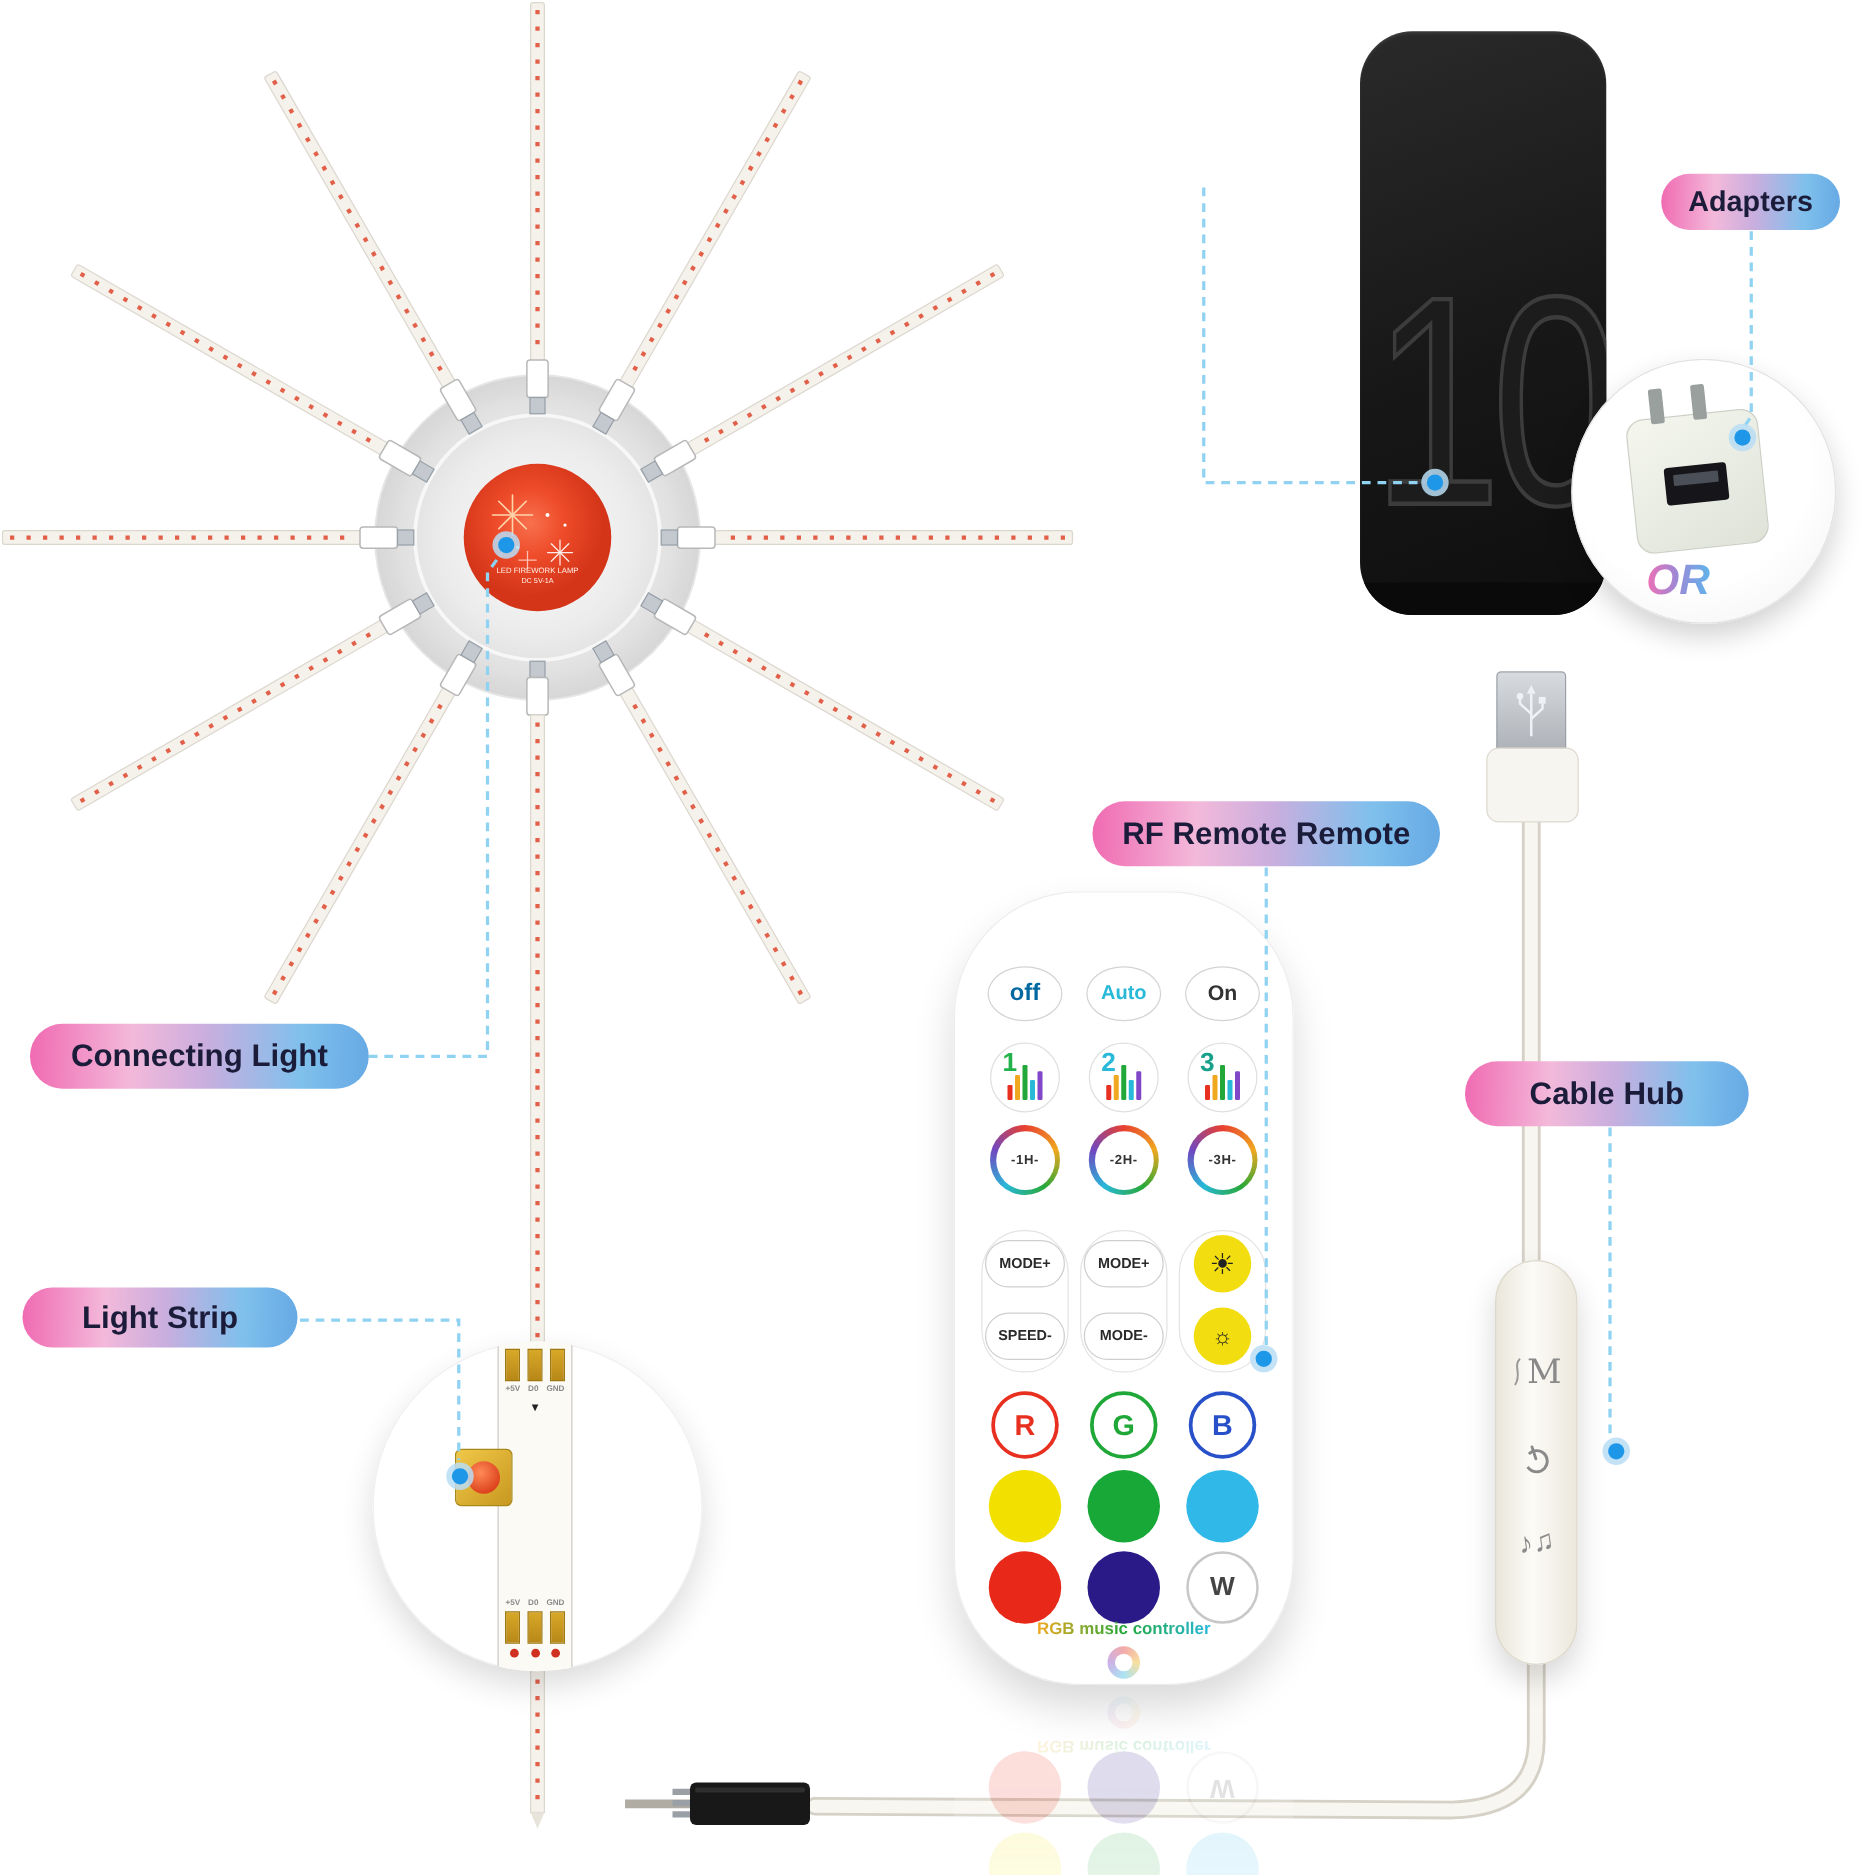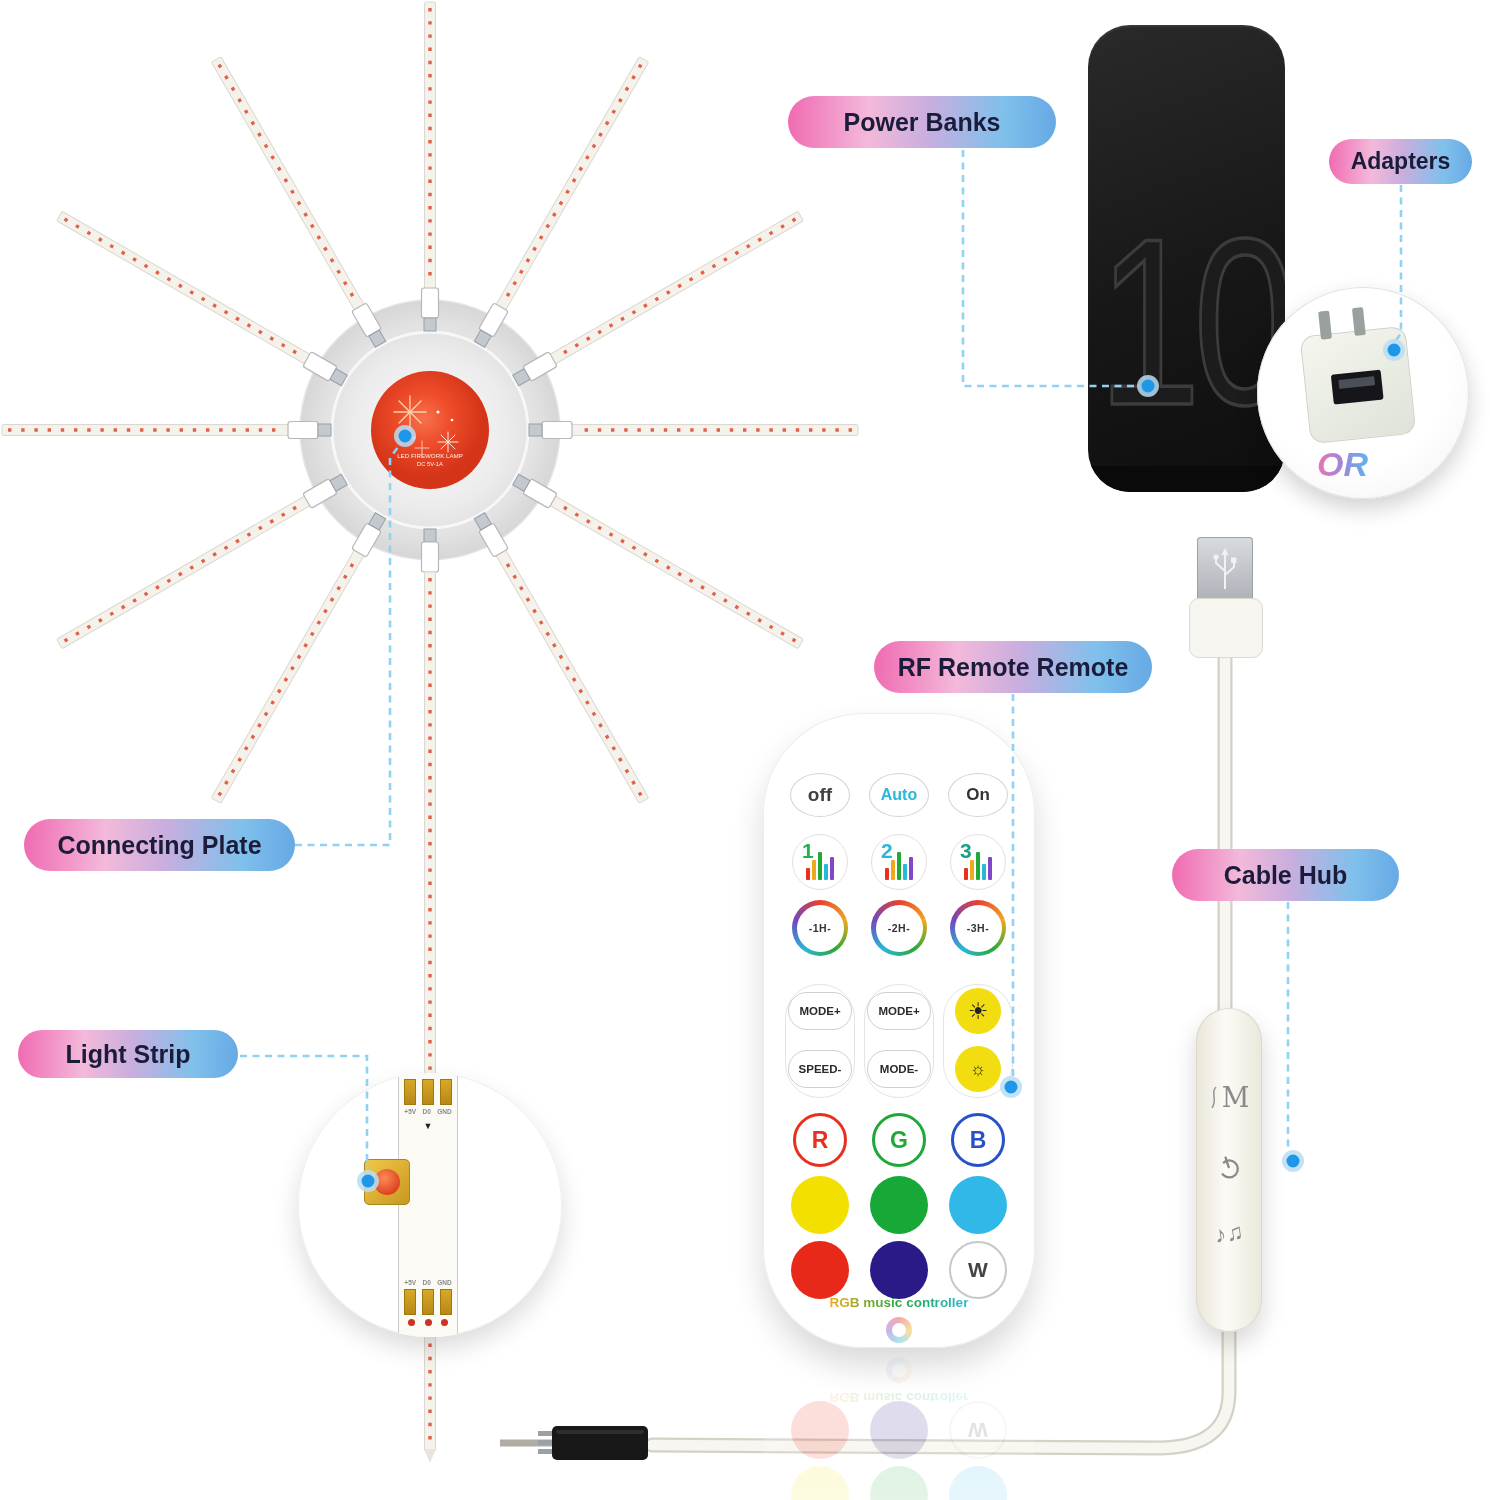--- a/index.html
+++ b/index.html
@@ -60,21 +60,21 @@
 
   
   .remote{position:absolute;left:763px;top:713px;width:272px;height:635px;z-index:10;background:#fff;
           border-radius:100px;box-shadow:0 18px 32px rgba(0,0,0,.15),inset 0 0 0 1px #ededed;}
   .remote.reflection{top:1352px;transform:scaleY(-1);opacity:.16;box-shadow:none;z-index:5;
           -webkit-mask-image:linear-gradient(to bottom,transparent 40%,rgba(0,0,0,.95) 88%);
           mask-image:linear-gradient(to bottom,transparent 40%,rgba(0,0,0,.95) 88%);}
   .rbtn{position:absolute;transform:translateX(-50%);display:flex;align-items:center;justify-content:center;
         box-sizing:border-box;}
   .oval{width:60px;height:44px;border:1.5px solid #d4d4d4;border-radius:50%;}
-  .t-off span{color:#404040;font-weight:bold;font-size:19px;}
+  .t-off span{color:#0369a1;font-weight:bold;font-size:19px;}
   .t-auto span{color:#28b8d8;font-weight:bold;font-size:16px;}
   .t-on span{color:#333;font-weight:bold;font-size:17px;}
   .circ{width:56px;height:56px;border:1.5px solid #e0e0e0;border-radius:50%;}
   .eq{position:absolute;}
   .eqd{position:absolute;top:4px;left:9px;font-size:21px;font-weight:bold;z-index:2;}
   .dg{color:#22b24c}.dc{color:#28b8d8}.dt{color:#18a08a}
   .bars{position:absolute;bottom:9px;left:50%;transform:translateX(-50%);display:flex;align-items:flex-end;gap:2px;}
   .bars i{display:block;width:4px;border-radius:1px;}
   .bars .b1{height:12px;background:#e83020}.bars .b2{height:20px;background:#f0a820}
   .bars .b3{height:28px;background:#22a838}.bars .b4{height:16px;background:#28b8d8}
@@ -393,25 +393,24 @@
         <span class="pad"></span>
         <span class="pad"></span>
     </div>
     <div class="solder-row">
         <i></i>
         <i></i>
         <i></i>
       </div>
   </div>
 
-  <div class="pill" style="left:788px;top:96px;width:268px;height:52px;font-size:25px">Power Banks</div>
   <div class="pill" style="left:1329px;top:139px;width:143px;height:45px;font-size:23px">Adapters</div>
   <div class="pill" style="left:874px;top:641px;width:278px;height:52px;font-size:25px">RF Remote Remote</div>
   <div class="pill" style="left:1172px;top:849px;width:227px;height:52px;font-size:25px">Cable Hub</div>
-  <div class="pill" style="left:24px;top:819px;width:271px;height:52px;font-size:25px">Connecting Plate</div>
+  <div class="pill" style="left:24px;top:819px;width:271px;height:52px;font-size:25px">Connecting Light</div>
   <div class="pill" style="left:18px;top:1030px;width:220px;height:48px;font-size:25px">Light Strip</div>
 
   <svg class="overlay-art" width="1490" height="1500" viewBox="0 0 1490 1500">
     <g stroke="#8fd2f2" stroke-width="2.6" stroke-dasharray="7 5.5" fill="none">
       <path d="M 963 150 V 386 H 1136"></path>
       <path d="M 1401 185 V 333 L 1395 342"></path>
       <path d="M 295 845 H 390 V 458 L 401 443"></path>
       <path d="M 240 1056 H 367 V 1168"></path>
       <path d="M 1013 694 V 1076"></path>
       <path d="M 1288 902 V 1150"></path>

